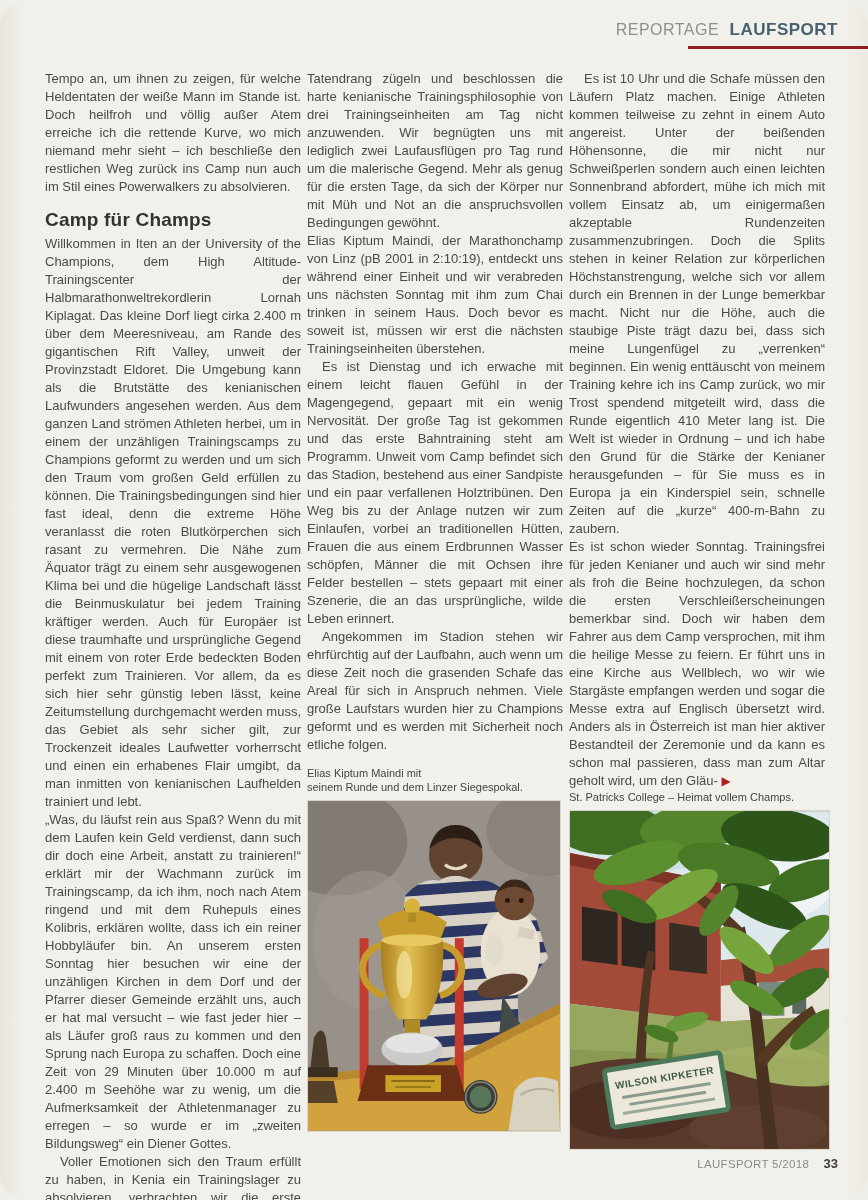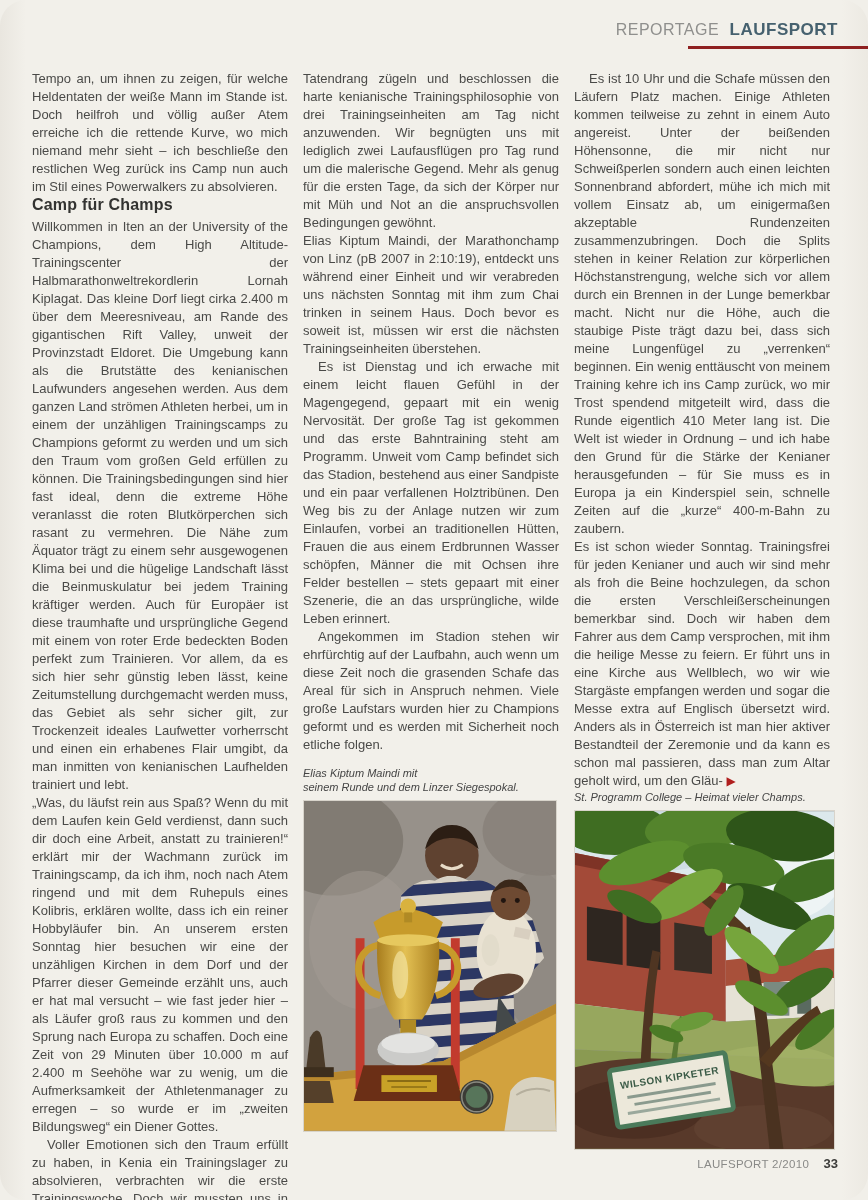--- a/index.html
+++ b/index.html
@@ -17,39 +17,39 @@
   
   .header { position: absolute; top: 20px; right: 30px; text-align: right; white-space: nowrap; }
   .header .section { font-size: 16px; color: #8f8f8d; letter-spacing: 0.5px; }
   .header .magazine { font-size: 17px; font-weight: bold; color: #46616f; letter-spacing: 0.5px; margin-left: 6px; }
   .header-rule { position: absolute; top: 46px; left: 688px; right: 0; height: 3px; background: #8e2020; }
 
   
   .columns {
     position: absolute; top: 70px; left: 32px;
     width: 806px; height: 1062px;
-    display: flex; gap: 15px;
+    display: flex; gap: 6px; justify-content: center;
   }
   .col { width: 256px; display: flex; flex-direction: column; }
   .col p {
     font-size: 13px; line-height: 18px;
     text-align: justify; hyphens: auto;
     color: #4a4a48;
   }
   .col p.indent { text-indent: 15px; }
   .col h2 {
-    font-size: 16px; font-weight: bold; color: #333331;
-    margin-bottom: 4px; letter-spacing: 0.2px;
+    font-size: 19px; font-weight: bold; color: #333331;
+    margin-top: 13px; margin-bottom: 4px; letter-spacing: 0.2px;
   }
   .arrow { color: #b01e1e; font-size: 12px; letter-spacing: 0; }
 
   
   figure { margin-top: auto; }
   figcaption {
-    font-size: 11px; font-style: italic; color: #454545;
+    font-size: 11px; color: #454545;
     line-height: 14px; margin-bottom: 6px;
   }
   .photo { display: block; border: 1px solid #d8d4cb; background: #999; }
 
   
   .footer { position: absolute; bottom: 28px; right: 30px; white-space: nowrap; }
   .footer .issue { font-size: 11.5px; color: #8a8a88; letter-spacing: 0.3px; }
   .footer .pagenum { font-size: 13px; font-weight: bold; color: #3c3c3a; margin-left: 10px; }
 </style>
 </head>
@@ -68,21 +68,21 @@
     <div class="col">
       <p>Tempo an, um ihnen zu zeigen, für welche Heldentaten der weiße Mann im Stande ist. Doch heilfroh und völlig außer Atem erreiche ich die rettende Kurve, wo mich niemand mehr sieht – ich beschließe den restlichen Weg zurück ins Camp nun auch im Stil eines Powerwalkers zu absolvieren.</p>
       <h2>Camp für Champs</h2>
       <p>Willkommen in Iten an der University of the Champions, dem High Altitude-Trainingscenter der Halbmarathonweltrekordlerin Lornah Kiplagat. Das kleine Dorf liegt cirka 2.400 m über dem Meeresniveau, am Rande des gigantischen Rift Valley, unweit der Provinzstadt Eldoret. Die Umgebung kann als die Brutstätte des kenianischen Laufwunders angesehen werden. Aus dem ganzen Land strömen Athleten herbei, um in einem der unzähligen Trainingscamps zu Champions geformt zu werden und um sich den Traum vom großen Geld erfüllen zu können. Die Trainingsbedingungen sind hier fast ideal, denn die extreme Höhe veranlasst die roten Blutkörperchen sich rasant zu vermehren. Die Nähe zum Äquator trägt zu einem sehr ausgewogenen Klima bei und die hügelige Landschaft lässt die Beinmuskulatur bei jedem Training kräftiger werden. Auch für Europäer ist diese traumhafte und ursprüngliche Gegend mit einem von roter Erde bedeckten Boden perfekt zum Trainieren. Vor allem, da es sich hier sehr günstig leben lässt, keine Zeitumstellung durchgemacht werden muss, das Gebiet als sehr sicher gilt, zur Trockenzeit ideales Laufwetter vorherrscht und einen ein erhabenes Flair umgibt, da man inmitten von kenianischen Laufhelden trainiert und lebt.</p>
       <p>„Was, du läufst rein aus Spaß? Wenn du mit dem Laufen kein Geld verdienst, dann such dir doch eine Arbeit, anstatt zu trainieren!“ erklärt mir der Wachmann zurück im Trainingscamp, da ich ihm, noch nach Atem ringend und mit dem Ruhepuls eines Kolibris, erklären wollte, dass ich ein reiner Hobbyläufer bin. An unserem ersten Sonntag hier besuchen wir eine der unzähligen Kirchen in dem Dorf und der Pfarrer dieser Gemeinde erzählt uns, auch er hat mal versucht – wie fast jeder hier – als Läufer groß raus zu kommen und den Sprung nach Europa zu schaffen. Doch eine Zeit von 29 Minuten über 10.000 m auf 2.400 m Seehöhe war zu wenig, um die Aufmerksamkeit der Athletenmanager zu erregen – so wurde er im „zweiten Bildungsweg“ ein Diener Gottes.</p>
       <p class="indent">Voller Emotionen sich den Traum erfüllt zu haben, in Kenia ein Trainingslager zu absolvieren, verbrachten wir die erste Trainingswoche. Doch wir mussten uns in unserem</p>
     </div>
 
     <div class="col">
       <p>Tatendrang zügeln und beschlossen die harte kenianische Trainingsphilosophie von drei Trainingseinheiten am Tag nicht anzuwenden. Wir begnügten uns mit lediglich zwei Laufausflügen pro Tag rund um die malerische Gegend. Mehr als genug für die ersten Tage, da sich der Körper nur mit Müh und Not an die anspruchsvollen Bedingungen gewöhnt.</p>
-      <p>Elias Kiptum Maindi, der Marathonchamp von Linz (pB 2007 in 2:10:19), entdeckt uns während einer Einheit und wir verabreden uns nächsten Sonntag mit ihm zum Chai trinken in seinem Haus. Doch bevor es soweit ist, müssen wir erst die nächsten Trainingseinheiten überstehen.</p>
+      <p>Elias Kiptum Maindi, der Marathonchamp von Linz (pB 2001 in 2:10:19), entdeckt uns während einer Einheit und wir verabreden uns nächsten Sonntag mit ihm zum Chai trinken in seinem Haus. Doch bevor es soweit ist, müssen wir erst die nächsten Trainingseinheiten überstehen.</p>
       <p class="indent">Es ist Dienstag und ich erwache mit einem leicht flauen Gefühl in der Magengegend, gepaart mit ein wenig Nervosität. Der große Tag ist gekommen und das erste Bahntraining steht am Programm. Unweit vom Camp befindet sich das Stadion, bestehend aus einer Sandpiste und ein paar verfallenen Holztribünen. Den Weg bis zu der Anlage nutzen wir zum Einlaufen, vorbei an traditionellen Hütten, Frauen die aus einem Erdbrunnen Wasser schöpfen, Männer die mit Ochsen ihre Felder bestellen – stets gepaart mit einer Szenerie, die an das ursprüngliche, wilde Leben erinnert.</p>
       <p class="indent">Angekommen im Stadion stehen wir ehrfürchtig auf der Laufbahn, auch wenn um diese Zeit noch die grasenden Schafe das Areal für sich in Anspruch nehmen. Viele große Laufstars wurden hier zu Champions geformt und es werden mit Sicherheit noch etliche folgen.</p>
 
       <figure>
         <figcaption>
           <span>Elias Kiptum Maindi mit</span><br>
           <span>seinem Runde und dem Linzer Siegespokal.</span>
         </figcaption>
 
         <svg class="photo" width="254" height="332" viewBox="0 0 254 332">
@@ -181,21 +181,21 @@
           <path d="M214,296 Q230,286 248,292" stroke="#b5af9d" stroke-width="2" fill="none"></path>
         </svg>
       </figure>
     </div>
 
     <div class="col">
       <p class="indent">Es ist 10 Uhr und die Schafe müssen den Läufern Platz machen. Einige Athleten kommen teilweise zu zehnt in einem Auto angereist. Unter der beißenden Höhensonne, die mir nicht nur Schweißperlen sondern auch einen leichten Sonnenbrand abfordert, mühe ich mich mit vollem Einsatz ab, um einigermaßen akzeptable Rundenzeiten zusammenzubringen. Doch die Splits stehen in keiner Relation zur körperlichen Höchstanstrengung, welche sich vor allem durch ein Brennen in der Lunge bemerkbar macht. Nicht nur die Höhe, auch die staubige Piste trägt dazu bei, dass sich meine Lungenfügel zu „verrenken“ beginnen. Ein wenig enttäuscht von meinem Training kehre ich ins Camp zurück, wo mir Trost spendend mitgeteilt wird, dass die Runde eigentlich 410 Meter lang ist. Die Welt ist wieder in Ordnung – und ich habe den Grund für die Stärke der Kenianer herausgefunden – für Sie muss es in Europa ja ein Kinderspiel sein, schnelle Zeiten auf die „kurze“ 400-m-Bahn zu zaubern.</p>
       <p><span>Es ist schon wieder Sonntag. Trainingsfrei für jeden Kenianer und auch wir sind mehr als froh die Beine hochzulegen, da schon die ersten Verschleißerscheinungen bemerkbar sind. Doch wir haben dem Fahrer aus dem Camp versprochen, mit ihm die heilige Messe zu feiern. Er führt uns in eine Kirche aus Wellblech, wo wir wie Stargäste empfangen werden und sogar die Messe extra auf Englisch übersetzt wird. Anders als in Österreich ist man hier aktiver Bestandteil der Zeremonie und da kann es schon mal passieren, dass man zum Altar geholt wird, um den Gläu-</span>&nbsp;<span class="arrow">▶</span></p>
 
       <figure>
-        <figcaption>St. Programm College – Heimat vieler Champs.</figcaption>
+        <figcaption>St. Patricks College – Heimat vollem Champs.</figcaption>
 
         <svg class="photo" width="261" height="340" viewBox="0 0 261 340">
 
           <rect x="0" y="0" width="261" height="200" fill="#dce8ec"></rect>
           <ellipse cx="210" cy="60" rx="60" ry="50" fill="#eef4f5"></ellipse>
           <ellipse cx="90" cy="30" rx="60" ry="30" fill="#cfdde4"></ellipse>
 
           <polygon points="0,42 152,72 152,212 0,194" fill="#a34a38"></polygon>
           <polygon points="0,42 152,72 152,84 0,54" fill="#7e3326"></polygon>
           <polygon points="12,96 86,108 86,160 12,150" fill="#2e2620"></polygon>
@@ -248,17 +248,17 @@
             <rect x="52" y="280" width="90" height="3" fill="#8a9a8e"></rect>
             <rect x="58" y="288" width="78" height="3" fill="#8a9a8e"></rect>
             <rect x="50" y="296" width="94" height="3" fill="#9aa89c"></rect>
           </g>
         </svg>
       </figure>
     </div>
   </div>
 
   <div class="footer">
-    <span class="issue">LAUFSPORT 2/2010</span>
+    <span class="issue">LAUFSPORT 5/2018</span>
     <span class="pagenum">33</span>
   </div>
 
 </div>
 
 </body></html>

